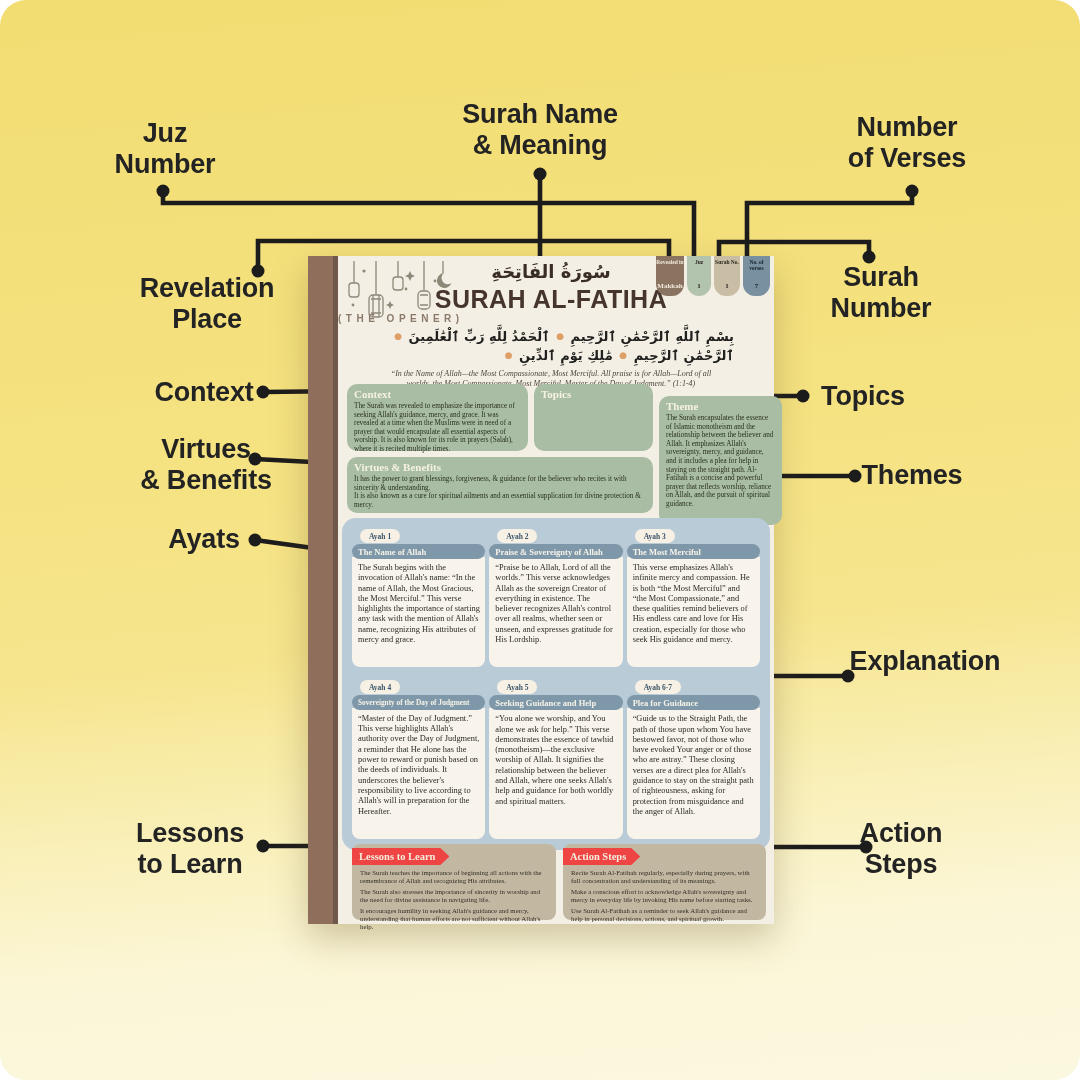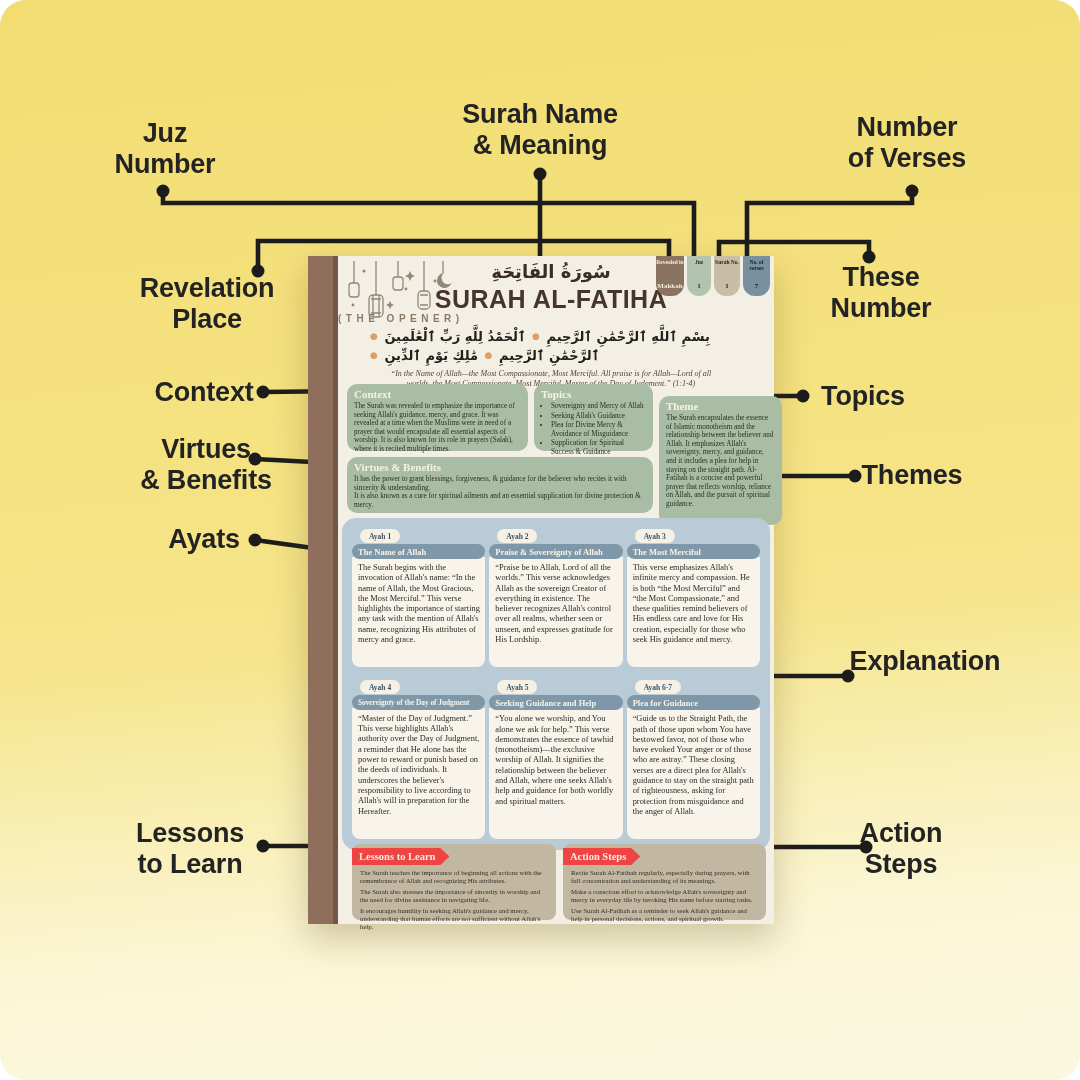--- a/index.html
+++ b/index.html
@@ -19,21 +19,21 @@
   #spine{position:absolute;left:0;top:0;width:30px;height:668px;background:#8f6e5b;border-right:5px solid #6f584a;box-sizing:border-box;}
   .doc{font-family:"Liberation Serif","DejaVu Serif",serif;}
   
   #decor{position:absolute;left:32px;top:5px;}
   .h-arabic{position:absolute;left:30px;right:10px;top:5px;text-align:center;direction:rtl;
     font-family:"DejaVu Sans",sans-serif;font-size:18px;font-weight:700;color:#3a2d26;}
   .h-title{position:absolute;left:30px;right:10px;top:29px;text-align:center;font-weight:700;
     font-size:25px;letter-spacing:.5px;color:#46352d;}
   .h-sub{position:absolute;left:30px;right:10px;top:57px;font-size:10px;
     letter-spacing:4.5px;color:#8b7a6a;font-weight:700;}
-  .h-verse{position:absolute;left:60px;right:40px;top:71px;text-align:left;direction:rtl;
+  .h-verse{position:absolute;left:60px;right:40px;top:71px;text-align:right;direction:rtl;
     font-family:"DejaVu Sans",sans-serif;font-size:13px;line-height:18px;font-weight:700;color:#20201e;}
   .vsep{color:#dd9f66;font-size:9px;vertical-align:2px;margin:0 2px;}
   .h-trans{position:absolute;left:70px;right:50px;top:107px;text-align:center;font-style:italic;
     font-size:8px;line-height:9.5px;color:#4e463c;font-family:"Liberation Serif",serif;margin-top:6px;}
   
   .badge{position:absolute;top:0;height:40px;border-radius:0 0 12px 12px;text-align:center;
     font-family:"Liberation Serif",serif;color:#2c2620;}
   .badge .bl{font-size:5.5px;line-height:6px;padding-top:3px;font-weight:700;}
   .badge .bv{font-size:7px;font-weight:700;position:absolute;bottom:6px;left:0;right:0;}
   .b1{left:348px;width:28px;background:#8a7361;color:#f2e9dc;}
@@ -144,21 +144,21 @@
   </div>
   <div class="lbl" style="left:907px;top:112px;">
     <div>Number</div>
     <div>of Verses</div>
   </div>
   <div class="lbl" style="left:207px;top:273px;">
     <div>Revelation</div>
     <div>Place</div>
   </div>
   <div class="lbl" style="left:881px;top:262px;">
-    <div>These</div>
+    <div>Surah</div>
     <div>Number</div>
   </div>
   <div class="lbl" style="left:204px;top:377px;">
     <div>Context</div>
   </div>
   <div class="lbl" style="left:206px;top:434px;">
     <div>Virtues</div>
     <div>&amp; Benefits</div>
   </div>
   <div class="lbl" style="left:204px;top:524px;">
@@ -228,26 +228,20 @@
       <div class="bl">No. of verses</div>
       <div class="bv">7</div>
     </div>
 
     <div class="gbox" id="ctx-box">
       <h3>Context</h3>
       <p>The Surah was revealed to emphasize the importance of seeking Allah's guidance, mercy, and grace. It was revealed at a time when the Muslims were in need of a prayer that would encapsulate all essential aspects of worship. It is also known for its role in prayers (Salah), where it is recited multiple times.</p>
     </div>
     <div class="gbox" id="topics-box">
       <h3>Topics</h3>
-      <ul>
-        <li>Sovereignty and Mercy of Allah</li>
-        <li>Seeking Allah's Guidance</li>
-        <li>Plea for Divine Mercy &amp; Avoidance of Misguidance</li>
-        <li>Supplication for Spiritual Success &amp; Guidance</li>
-      </ul>
     </div>
     <div class="gbox" id="theme-box">
       <h3>Theme</h3>
       <p>The Surah encapsulates the essence of Islamic monotheism and the relationship between the believer and Allah. It emphasizes Allah's sovereignty, mercy, and guidance, and it includes a plea for help in staying on the straight path. Al-Fatihah is a concise and powerful prayer that reflects worship, reliance on Allah, and the pursuit of spiritual guidance.</p>
     </div>
     <div class="gbox" id="virtues-box">
       <h3>Virtues &amp; Benefits</h3>
       <p>It has the power to grant blessings, forgiveness, &amp; guidance for the believer who recites it with sincerity &amp; understanding.</p>
       <p>It is also known as a cure for spiritual ailments and an essential supplication for divine protection &amp; mercy.</p>
     </div>

